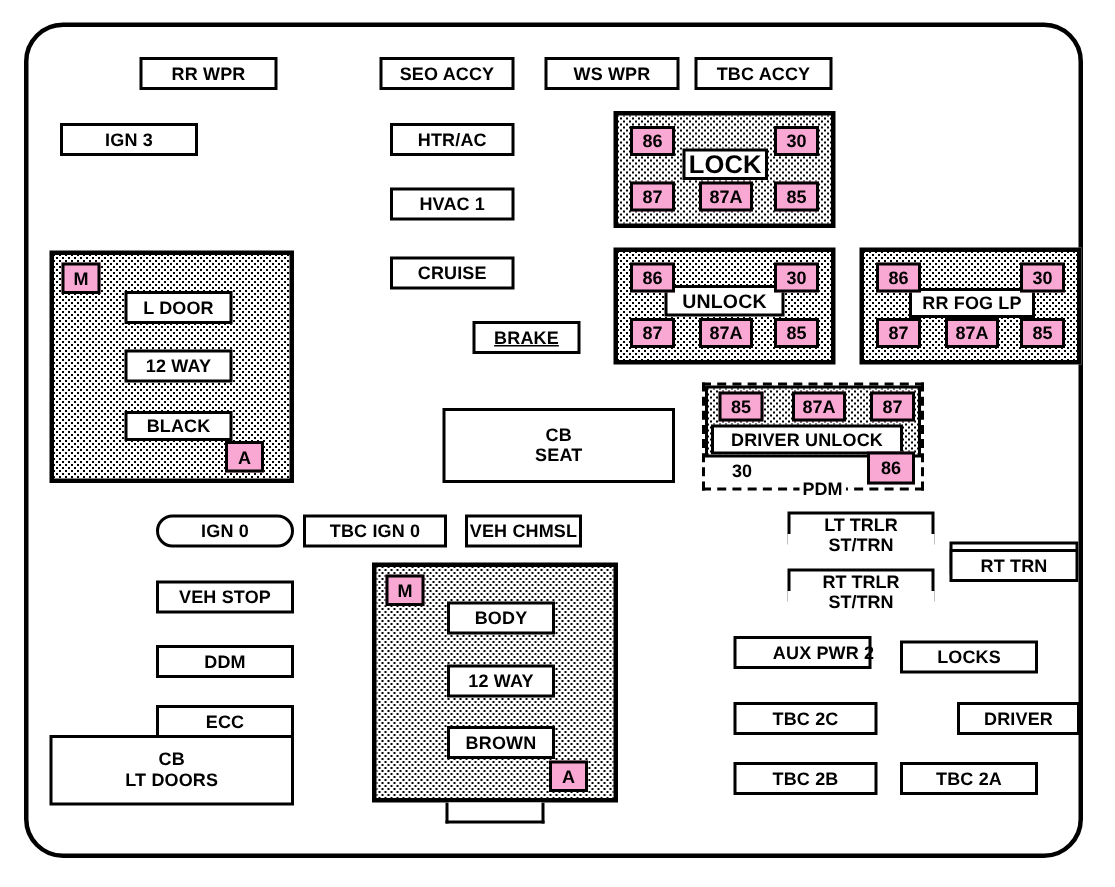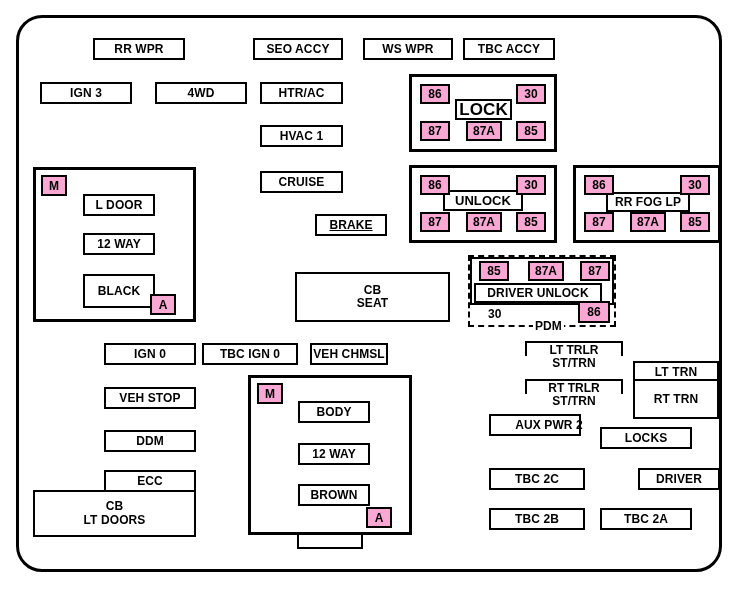--- a/index.html
+++ b/index.html
@@ -166,21 +166,20 @@
   <div class="fuse" style="left:253px; top:38px; width:90px; height:22px;">SEO ACCY</div>
 
   <div class="fuse" style="left:93px; top:38px; width:92px; height:22px;">RR WPR</div>
 
   <div class="fuse" style="left:363px; top:38px; width:90px; height:22px;">WS WPR</div>
 
   <div class="fuse" style="left:463px; top:38px; width:92px; height:22px;">TBC ACCY</div>
 
   <div class="fuse" style="left:40px; top:82px; width:92px; height:22px;">IGN 3</div>
 
-  <div class="fuse" style="left:155px; top:82px; width:92px; height:22px;">4WD</div>
 
   <div class="fuse" style="left:260px; top:82px; width:83px; height:22px;">HTR/AC</div>
 
   <div class="fuse" style="left:260px; top:125px; width:83px; height:22px;">HVAC 1</div>
 
   <div class="fuse" style="left:260px; top:171px; width:83px; height:22px;">CRUISE</div>
 
   <div class="fuse" style="left:315px; top:214px; width:72px; height:22px;text-decoration:underline;">BRAKE</div>
 
   <div class="stipple" style="left:409px; top:74px; width:148px; height:78px;">
@@ -218,29 +217,29 @@
   <div class="pin" style="left:580px; top:261px; width:30px; height:20px;">87</div>
   <div class="fuse" style="left:474px; top:283px; width:128px; height:20px; font-size:12px;">DRIVER UNLOCK</div>
   <div class="pin" style="left:578px; top:301px; width:32px; height:22px;">86</div>
   <div class="plain-text" style="left:486px; top:307px;">30</div>
   <div class="plain-text" style="left:533px; top:319px;">PDM</div>
 
   <div class="stipple" style="left:33px; top:167px; width:163px; height:155px;"></div>
   <div class="pin" style="left:41px; top:175px; width:26px; height:21px;">M</div>
   <div class="fuse" style="left:83px; top:194px; width:72px; height:22px;">L DOOR</div>
   <div class="fuse" style="left:83px; top:233px; width:72px; height:22px;">12 WAY</div>
-  <div class="fuse" style="left:83px; top:274px; width:72px; height:34px;text-align:right;">BLACK</div>
+  <div class="fuse" style="left:83px; top:274px; width:72px; height:20px;text-align:right;">BLACK</div>
   <div class="pin" style="left:150px; top:294px; width:26px; height:21px;">A</div>
 
   <div class="fuse cb two-line" style="left:295px; top:272px; width:155px; height:50px; flex-direction:column;">
     <span>CB</span>
     <span>SEAT</span>
   </div>
 
-  <div class="fuse" style="left:104px; top:343px; width:92px; height:22px;">IGN 0</div>
+  <div class="fuse" style="left:104px; top:343px; width:92px; height:22px;border-radius:11px;">IGN 0</div>
   <div class="fuse" style="left:202px; top:343px; width:96px; height:22px;">TBC IGN 0</div>
   <div class="fuse" style="left:310px; top:343px; width:78px; height:22px;">VEH CHMSL</div>
 
   <div class="fuse" style="left:104px; top:387px; width:92px; height:22px;">VEH STOP</div>
   <div class="fuse" style="left:104px; top:430px; width:92px; height:22px;">DDM</div>
   <div class="fuse" style="left:104px; top:470px; width:92px; height:22px;">ECC</div>
   <div class="fuse cb two-line" style="left:33px; top:490px; width:163px; height:47px; flex-direction:column;">
     <span>CB</span>
     <span>LT DOORS</span>
   </div>
@@ -260,23 +259,23 @@
   </div>
 
   <div class="fuse" style="left:633px; top:361px; width:86px; height:22px;">LT TRN</div>
 
   <div class="trlr-wrap" style="left:525px; top:379px; width:98px; height:34px;">
     <div class="trlr-box"></div>
     <div class="trlr-top">RT TRLR</div>
     <div class="trlr-bot">ST/TRN</div>
   </div>
 
-  <div class="fuse" style="left:633px; top:379px; width:86px; height:40px;">RT TRN</div>
-
-  <div class="fuse" style="left:489px; top:414px; width:92px; height:22px;padding-left:28px;">AUX PWR 2</div>
+  <div class="fuse" style="left:633px; top:366px; width:86px; height:22px;">RT TRN</div>
+
+  <div class="fuse" style="left:489px; top:424px; width:92px; height:22px;padding-left:28px;">AUX PWR 2</div>
   <div class="fuse" style="left:600px; top:427px; width:92px; height:22px;">LOCKS</div>
 
   <div class="fuse" style="left:489px; top:468px; width:96px; height:22px;">TBC 2C</div>
   <div class="fuse" style="left:638px; top:468px; width:82px; height:22px;">DRIVER</div>
 
   <div class="fuse" style="left:489px; top:508px; width:96px; height:22px;">TBC 2B</div>
   <div class="fuse" style="left:600px; top:508px; width:92px; height:22px;">TBC 2A</div>
 
 </div>
 

